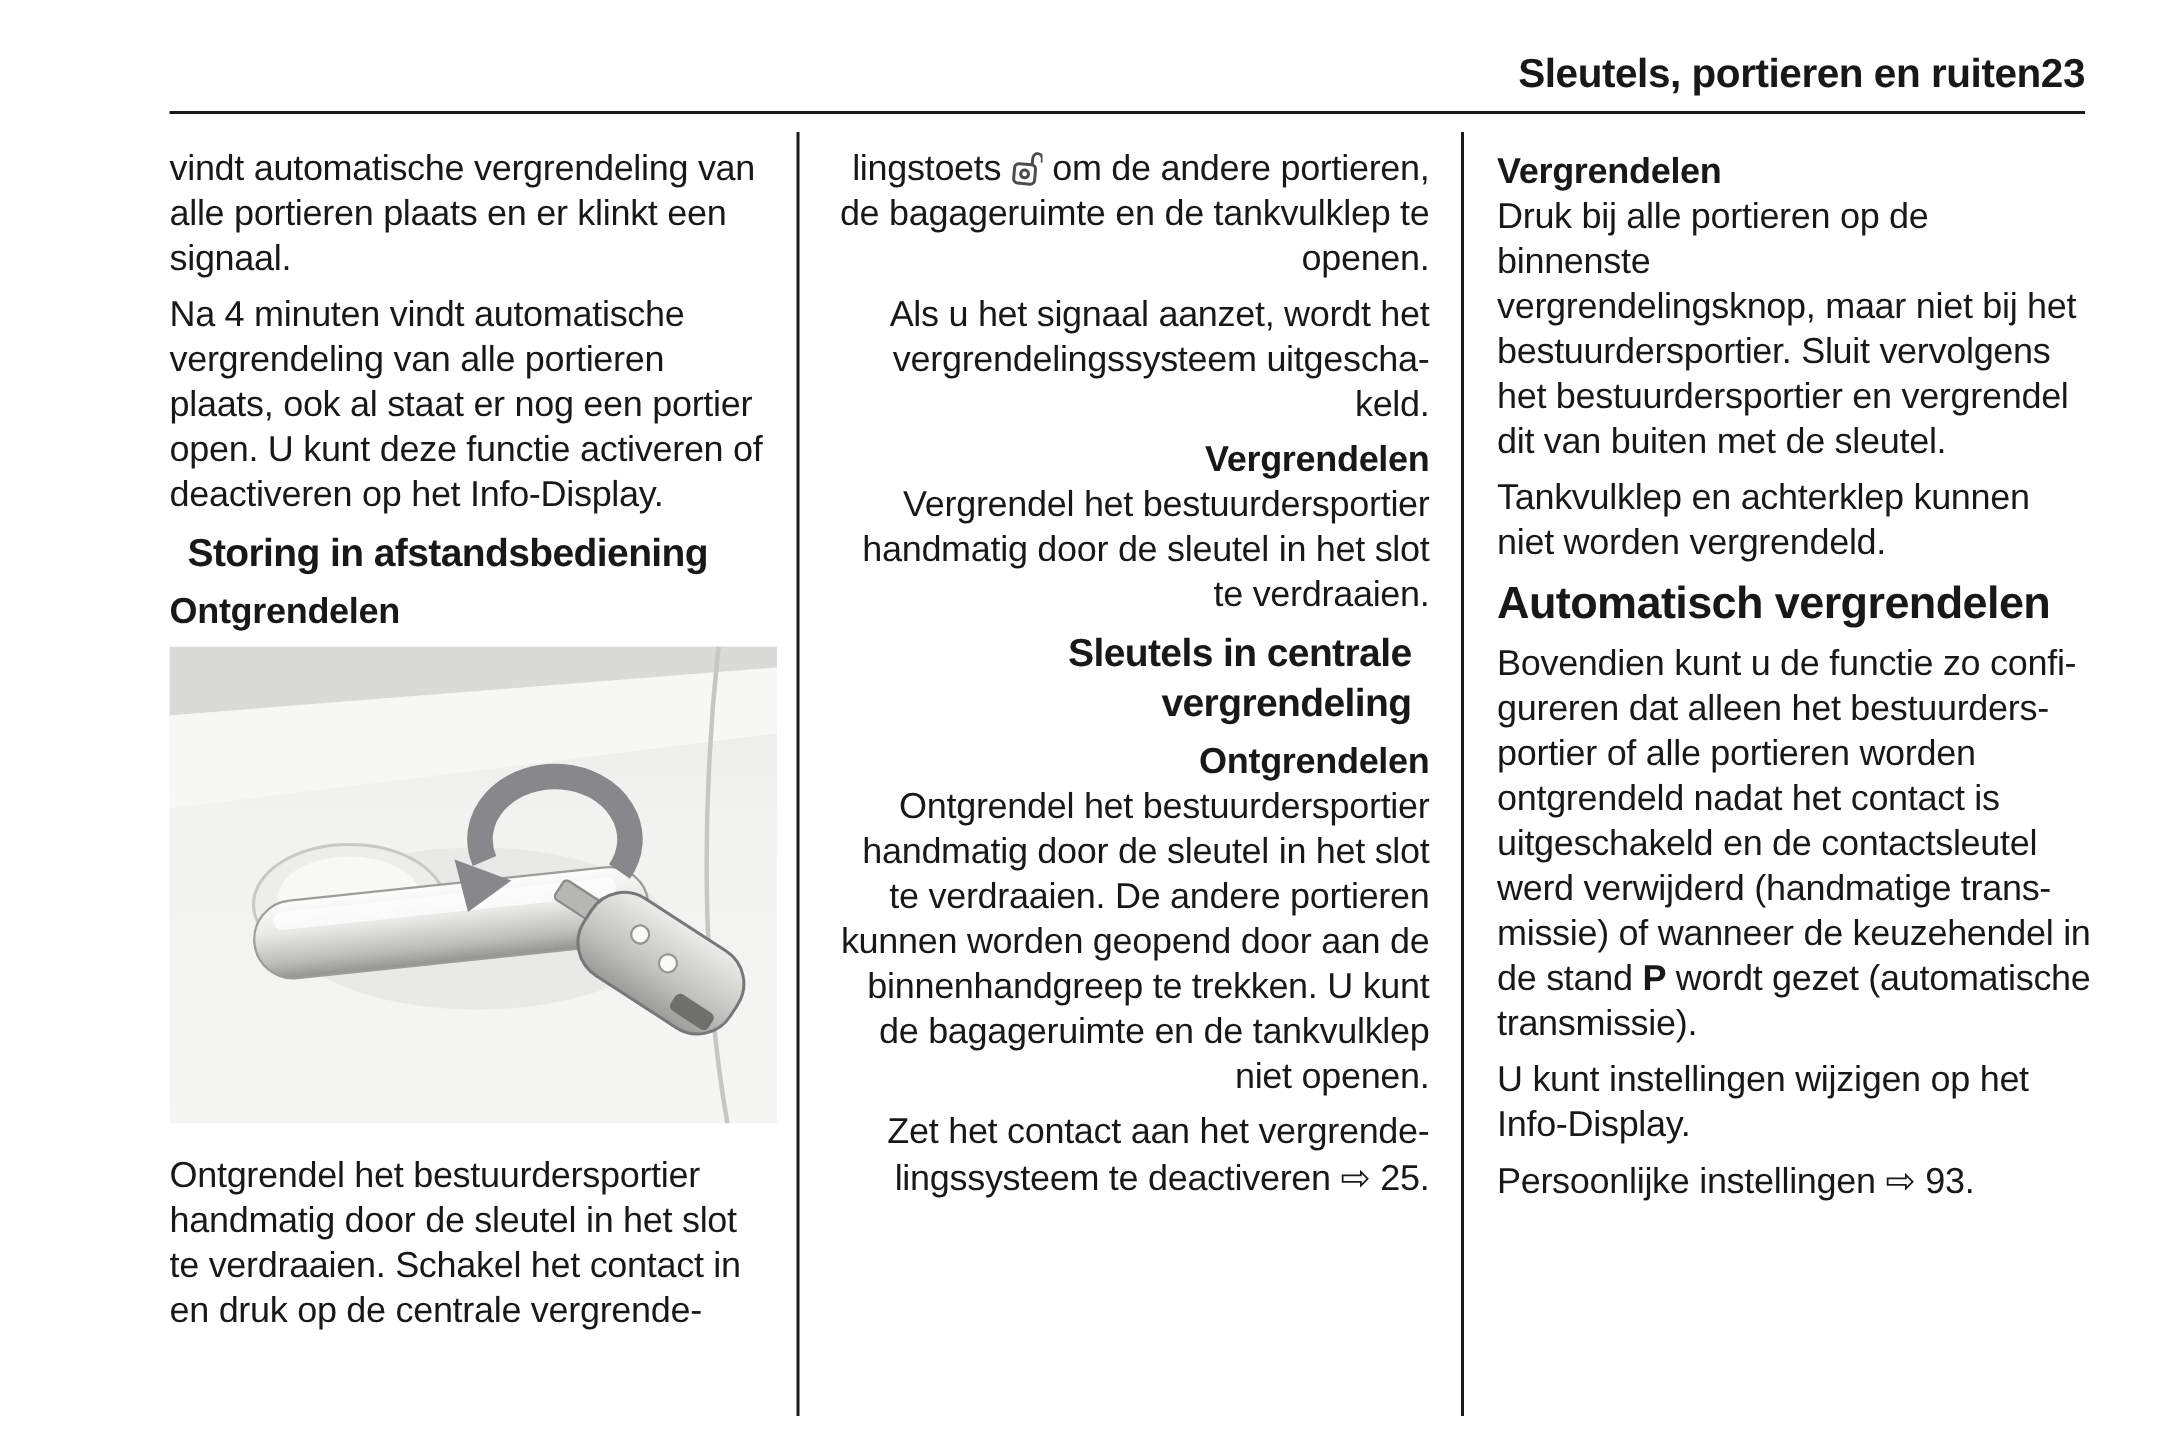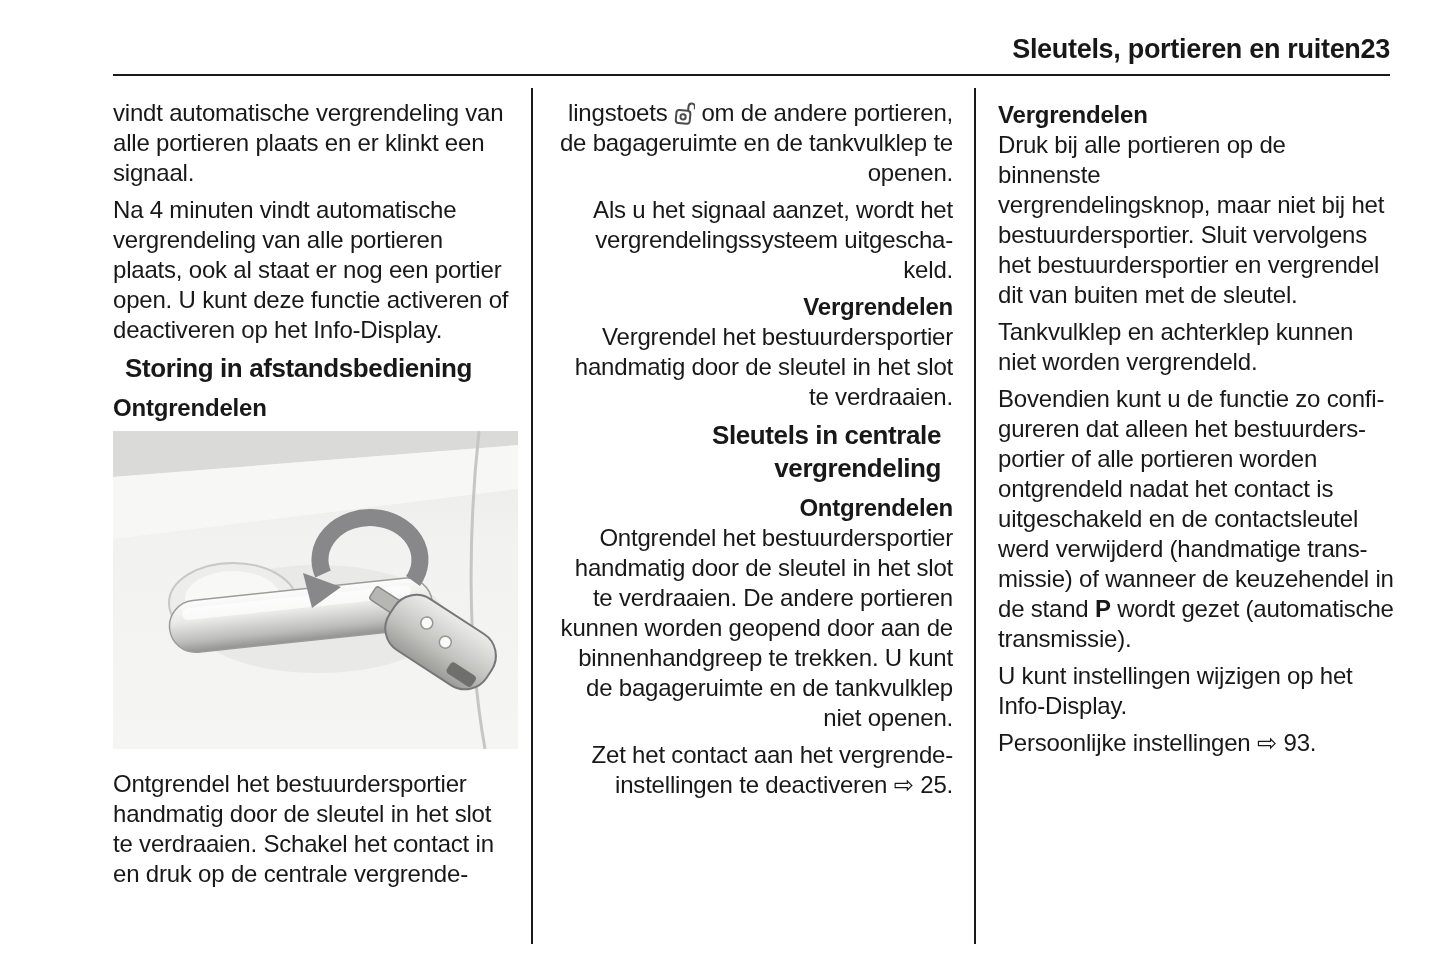--- a/index.html
+++ b/index.html
@@ -126,32 +126,33 @@
   <h3>Sleutels in centrale vergrendeling</h3>
   <h4>Ontgrendelen</h4>
   <p class="body"><span class="ml">Ontgrendel het bestuurdersportier
 handmatig door de sleutel in het slot
 te verdraaien. De andere portieren
 kunnen worden geopend door aan de
 binnenhandgreep te trekken. U kunt
 de bagageruimte en de tankvulklep
 niet openen.</span></p>
   <p class="body"><span class="ml">Zet het contact aan het vergrende-
-instellingen te deactiveren</span> <span class="ref-arrow">⇨</span> <span>25.</span></p>
+lingssysteem te deactiveren</span> <span class="ref-arrow">⇨</span> <span>25.</span></p>
 </div>
 
 <div class="col col3">
   <h4>Vergrendelen</h4>
   <p class="body"><span class="ml">Druk bij alle portieren op de binnenste
 vergrendelingsknop, maar niet bij het
 bestuurdersportier. Sluit vervolgens
 het bestuurdersportier en vergrendel
 dit van buiten met de sleutel.</span></p>
   <p class="body"><span class="ml">Tankvulklep en achterklep kunnen
 niet worden vergrendeld.</span></p>
+  <h2>Automatisch vergrendelen</h2>
   <p class="body"><span class="ml">Bovendien kunt u de functie zo confi-
 gureren dat alleen het bestuurders-
 portier of alle portieren worden
 ontgrendeld nadat het contact is
 uitgeschakeld en de contactsleutel
 werd verwijderd (handmatige trans-
 missie) of wanneer de keuzehendel in
 de stand</span> <b>P</b> <span class="ml">wordt gezet (automatische
 transmissie).</span></p>
   <p class="body"><span class="ml">U kunt instellingen wijzigen op het

